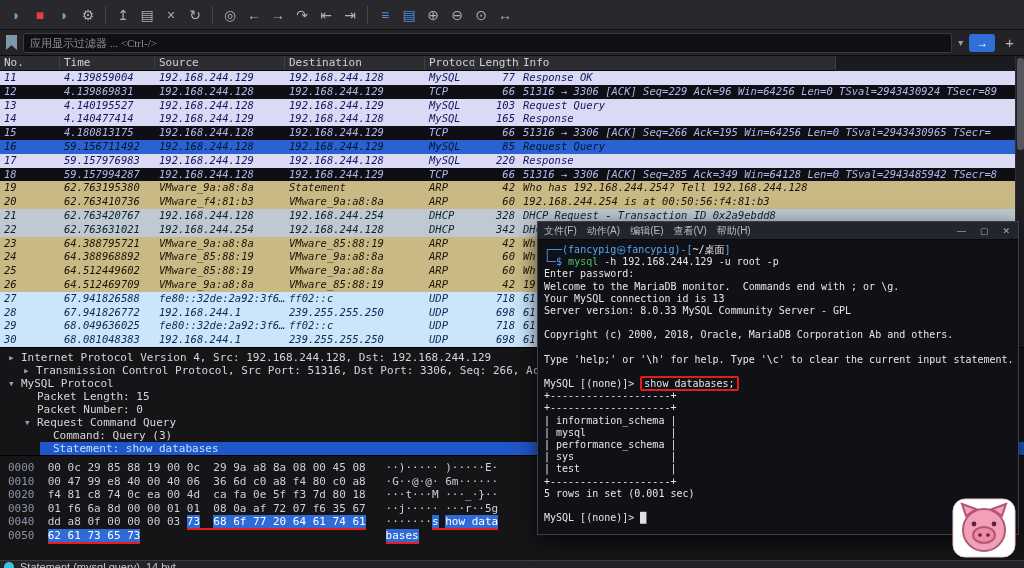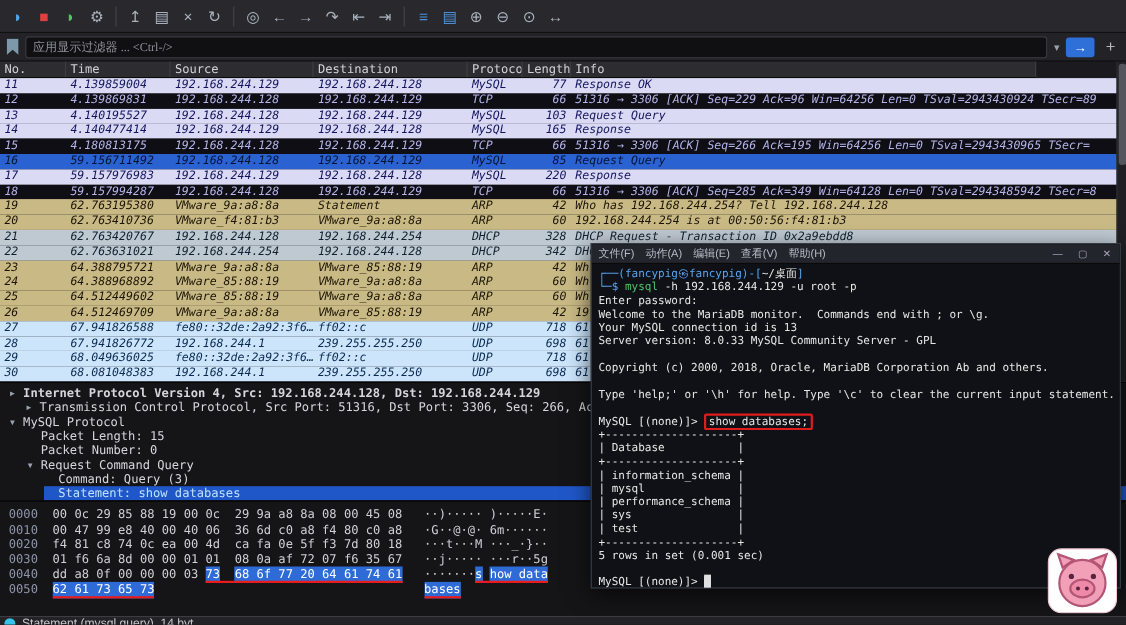--- a/index.html
+++ b/index.html
@@ -17,21 +17,21 @@
   .bookmark{width:11px;height:15px;background:#7d98a8;clip-path:polygon(0 0,100% 0,100% 100%,50% 68%,0 100%);flex:0 0 auto;}
   .filter-input{flex:1;height:18px;background:#101013;border:1px solid #3a3a40;border-radius:3px;
     color:#cfcfd4;font-size:11px;padding:0 6px;outline:none;font-family:Liberation Serif, serif;}
   .filter-input::placeholder{color:#8f8f98;}
   .drop-glyph{color:#9aa0a8;font-size:10px;}
   .apply-btn{width:26px;height:18px;background:#2f6fd8;border-radius:3px;color:#fff;display:flex;
     align-items:center;justify-content:center;font-size:12px;}
   .add-btn{color:#b6b6be;font-size:15px;padding:0 4px;}
   
   .mono{font-family:"DejaVu Sans Mono",monospace;}
-  .header-row{left:0;top:56px;width:942px;height:15px;background:#2c2c31;border-bottom:1px solid #0a0a0a;
+  .header-row{left:0;top:56px;width:836px;height:15px;background:#2c2c31;border-bottom:1px solid #0a0a0a;
     display:flex;font-size:11px;color:#d2d2d8;}
   .hc{border-right:1px solid #3e3e44;padding:0 4px;box-sizing:border-box;white-space:nowrap;overflow:hidden;}
   .w-no{width:60px;}.w-time{width:95px;}.w-src{width:130px;}.w-dst{width:140px;}
   .w-proto{width:50px;}.w-len{width:44px;text-align:right;}.w-info{flex:1;}
   .plist{left:0;top:71px;width:1024px;height:276px;overflow:hidden;background:#151518;}
   .prow{display:flex;height:13.8px;line-height:13.8px;font-size:10.5px;white-space:nowrap;font-style:italic;}
   .prow span{padding:0 4px;box-sizing:border-box;overflow:hidden;}
   .t-mysql{background:#dadaf4;color:#14145e;}
   .t-tcp{background:#0e0e14;color:#b4b4ea;}
   .t-arp{background:#c9ba85;color:#1c1405;}
@@ -303,21 +303,21 @@
       <span class="w-info">61</span>
     </div>
   </div>
 
 <div class="abs vscroll">
   <div class="vthumb"></div>
 </div>
 
 <div class="abs details mono">
   <div>
-      <div class="dline" style="padding-left: 8px; font-weight: bold;"><span class="arrow">▸</span><span>Internet Protocol Version 4, Src: 192.168.244.128, Dst: 192.168.244.129</span></div>
+      <div class="dline" style="padding-left: 8px;"><span class="arrow">▸</span><span>Internet Protocol Version 4, Src: 192.168.244.128, Dst: 192.168.244.129</span></div>
       <div class="dline" style="padding-left: 23px;"><span class="arrow">▸</span><span>Transmission Control Protocol, Src Port: 51316, Dst Port: 3306, Seq: 266, Ack:</span></div>
       <div class="dline" style="padding-left: 8px;"><span class="arrow">▾</span><span>MySQL Protocol</span></div>
       <div class="dline" style="padding-left: 24px;"><span class="arrow"> </span><span>Packet Length: 15</span></div>
       <div class="dline" style="padding-left: 24px;"><span class="arrow"> </span><span>Packet Number: 0</span></div>
       <div class="dline" style="padding-left: 24px;"><span class="arrow">▾</span><span>Request Command Query</span></div>
       <div class="dline" style="padding-left: 40px;"><span class="arrow"> </span><span>Command: Query (3)</span></div>
       <div class="dline dsel" style="margin-left: 40px;"><span class="arrow"> </span><span>Statement: show databases</span></div>
     </div>
 </div>
 
@@ -356,21 +356,20 @@
       <div class="tline"><span>Welcome to the MariaDB monitor.  Commands end with ; or \g.</span></div>
       <div class="tline"><span>Your MySQL connection id is 13</span></div>
       <div class="tline"><span>Server version: 8.0.33 MySQL Community Server - GPL</span></div>
       <div class="tline">&nbsp;</div>
       <div class="tline"><span>Copyright (c) 2000, 2018, Oracle, MariaDB Corporation Ab and others.</span></div>
       <div class="tline">&nbsp;</div>
       <div class="tline"><span>Type 'help;' or '\h' for help. Type '\c' to clear the current input statement.</span></div>
       <div class="tline">&nbsp;</div>
       <div class="tline"><span>MySQL [(none)]&gt; </span><span class="boxed">show databases;</span></div>
       <div class="tline"><span>+--------------------+</span></div>
-      <div class="tline"><span>| Database           |</span></div>
       <div class="tline"><span>+--------------------+</span></div>
       <div class="tline"><span>| information_schema |</span></div>
       <div class="tline"><span>| mysql              |</span></div>
       <div class="tline"><span>| performance_schema |</span></div>
       <div class="tline"><span>| sys                |</span></div>
       <div class="tline"><span>| test               |</span></div>
       <div class="tline"><span>+--------------------+</span></div>
       <div class="tline"><span>5 rows in set (0.001 sec)</span></div>
       <div class="tline">&nbsp;</div>
       <div class="tline"><span>MySQL [(none)]&gt; </span><span class="cur">█</span></div>

